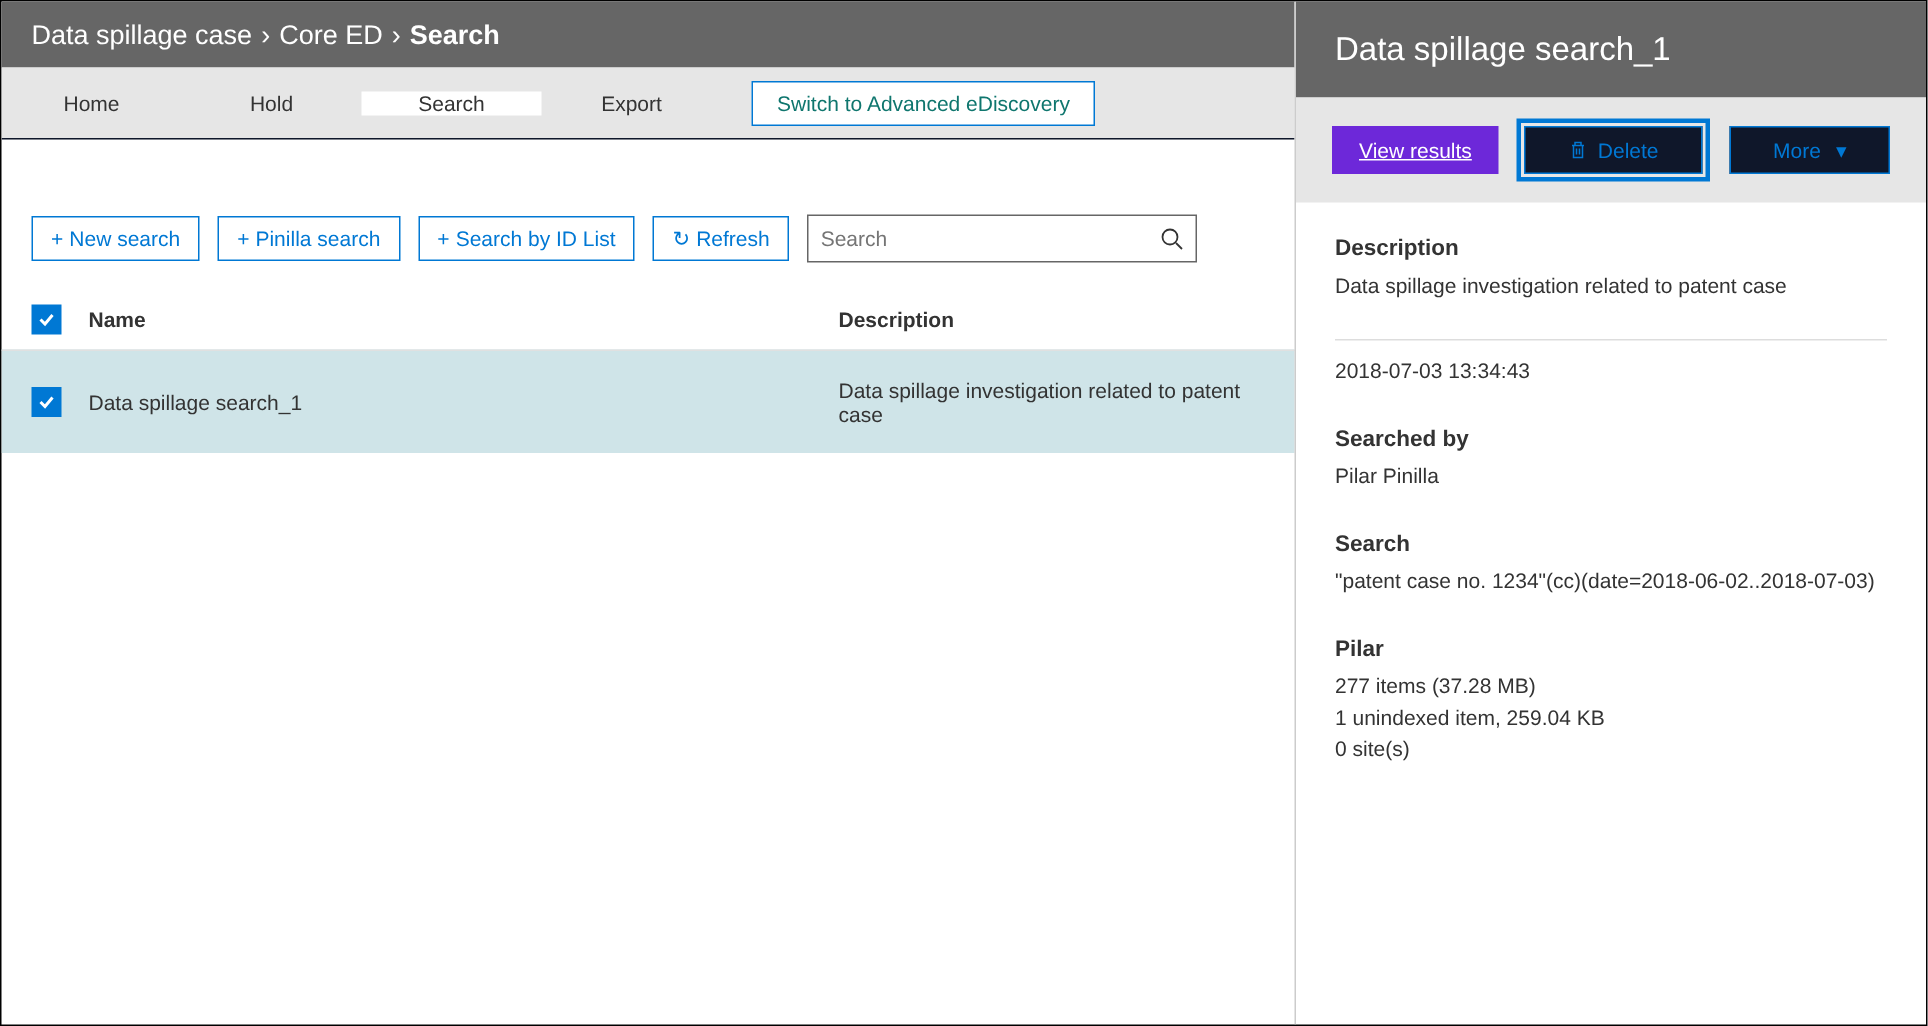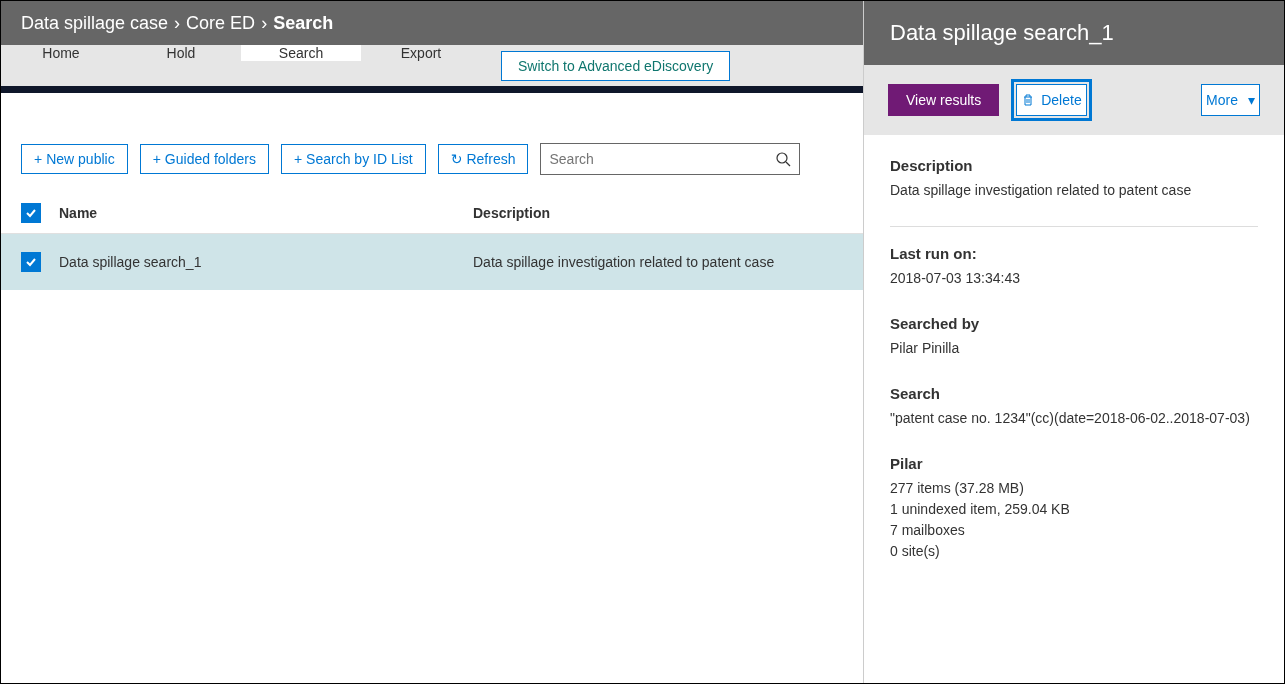--- a/index.html
+++ b/index.html
@@ -29,23 +29,23 @@
   }
   .breadcrumb-bar .crumb { color: #fff; }
   .breadcrumb-bar .sep { margin: 0 6px; color: #fff; }
   .breadcrumb-bar .last { font-weight: 600; }
 
   
   .tabs-row {
     background: #e6e6e6;
     height: 48px;
     display: flex;
-    align-items: flex-start;
+    align-items: center;
     padding: 0;
-    border-bottom: 7px solid #0f172a;
+    border-bottom: 1px solid #0f172a;
   }
   .tab {
     width: 120px;
     display: flex;
     align-items: center;
     justify-content: center;
     cursor: pointer;
     color: #333;
   }
   .tab.active { background: #fff; }
@@ -105,21 +105,21 @@
   .checkbox {
     width: 20px; height: 20px;
     background: #0078d4;
     color: #fff;
     display: flex;
     align-items: center;
     justify-content: center;
     font-size: 14px;
     margin-right: 18px;
   }
-  .col-name { width: 414px; }
+  .col-name { width: 500px; }
   .col-desc { flex: 1; }
   .table-row {
     display: flex;
     align-items: center;
     padding: 18px 20px;
     background: #cfe4e8;
     border-top: 1px solid #e0e0e0;
   }
 
   
@@ -134,32 +134,33 @@
     font-weight: 400;
   }
   .right-actions {
     background: #e6e6e6;
     padding: 14px 24px;
     display: flex;
     gap: 12px;
     align-items: center;
   }
   .btn-primary {
-    background: #701a75;
+    background: #6d28d9;
     color: #fff;
     border: none;
     padding: 8px 18px;
     cursor: pointer;
     font-size: 14px;
+    text-decoration: underline;
   }
   .btn-outline {
-    background: #ffffff;
+    background: #0f172a;
     color: #0078d4;
     border: 1px solid #0078d4;
-    padding: 7px 4px;
+    padding: 7px 28px;
     cursor: pointer;
     font-size: 14px;
     display: flex;
     align-items: center;
     gap: 6px;
   }
   .delete-wrap {
     border: 3px solid #0078d4;
     padding: 2px;
   }
@@ -197,25 +198,25 @@
     <div class="tab">Home</div>
     <div class="tab">Hold</div>
     <div class="tab active">Search</div>
     <div class="tab">Export</div>
     <button class="switch-btn">Switch to Advanced eDiscovery</button>
   </div>
 
   <div class="toolbar">
     <button class="toolbar-btn">
       <span>+</span>
-      <span>New public</span>
+      <span>New search</span>
     </button>
     <button class="toolbar-btn">
       <span>+</span>
-      <span>Guided folders</span>
+      <span>Pinilla search</span>
     </button>
     <button class="toolbar-btn">
       <span>+</span>
       <span>Search by ID List</span>
     </button>
     <button class="toolbar-btn">
       <span>↻</span>
       <span>Refresh</span>
     </button>
     <div class="search-box">
@@ -262,27 +263,25 @@
     </div>
     <button class="btn-outline" style="margin-left:auto;">
       <span>More</span>
       <span class="chevron-down">▾</span>
     </button>
   </div>
   <div class="details">
     <h4>Description</h4>
     <div class="val">Data spillage investigation related to patent case</div>
     <hr>
-    <h4>Last run on:</h4>
     <div class="val">2018-07-03 13:34:43</div>
     <h4 style="margin-top:26px;">Searched by</h4>
     <div class="val">Pilar Pinilla</div>
     <h4 style="margin-top:26px;">Search</h4>
     <div class="val">"patent case no. 1234"(cc)(date=2018-06-02..2018-07-03)</div>
     <h4 style="margin-top:26px;">Pilar</h4>
     <div class="val status-lines">
       <span>277 items (37.28 MB)</span>
       <span>1 unindexed item, 259.04 KB</span>
-      <span>7 mailboxes</span>
       <span>0 site(s)</span>
     </div>
   </div>
 </div>
 
 </body></html>

